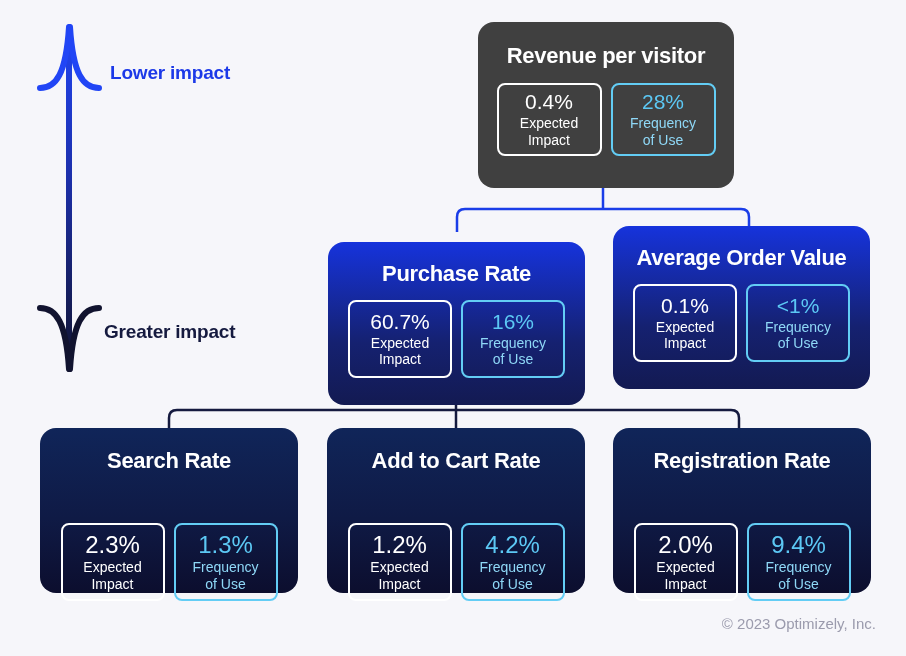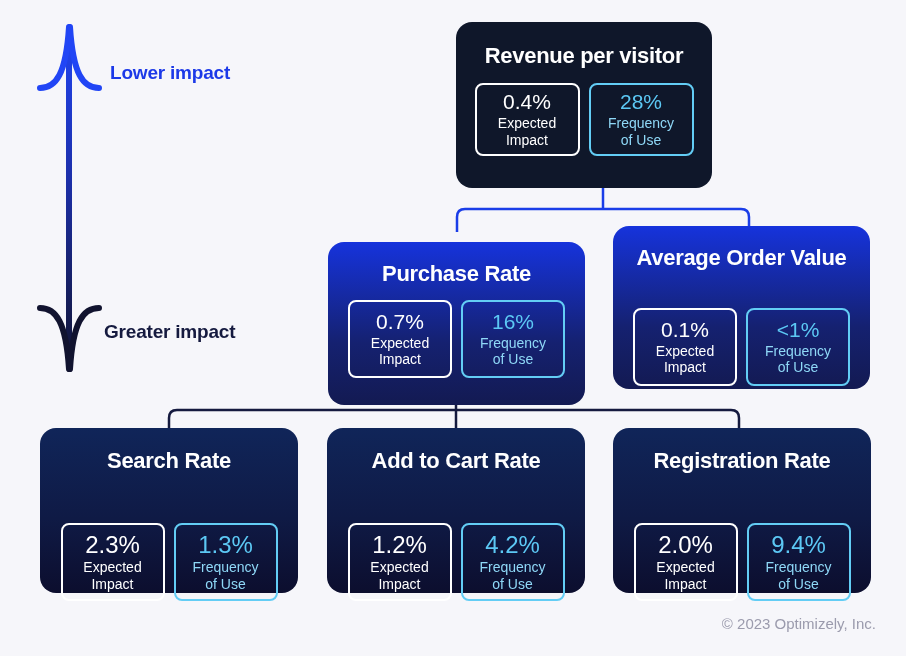--- a/index.html
+++ b/index.html
@@ -98,45 +98,45 @@
   .stat-label {
     color: #ffffff;
     line-height: 1.16;
   }
   .stat.freq .stat-label {
     color: #8fd8f7;
   }
 
   
   #card-revenue {
-    left: 456px;
+    left: 478px;
     top: 22px;
     width: 256px;
     height: 166px;
-    background: #0f172a;
+    background: #404040;
   }
   #card-revenue .card-title { font-size: 22px; margin-top: 21px; }
   #card-revenue .stats { margin-top: 14px; }
   #card-revenue .stat { width: 105px; height: 73px; }
   #card-revenue .stat-value { font-size: 21px; }
   #card-revenue .stat-label { font-size: 14px; margin-top: 2px; }
 
   
   .tier2 {
     width: 257px;
     height: 163px;
     background: linear-gradient(180deg, #1633dc 0%, #152170 62%, #131a52 100%);
   }
   .tier2 .card-title { font-size: 22px; margin-top: 19px; }
   .tier2 .stats { margin-top: 13px; }
   .tier2 .stat { width: 104px; height: 78px; }
   .tier2 .stat-value { font-size: 21px; }
   .tier2 .stat-label { font-size: 14px; margin-top: 2px; }
   #card-purchase { left: 328px; top: 242px; }
-  #card-aov { left: 613px; top: 226px; gap: 24px; }
+  #card-aov { left: 613px; top: 226px; }
 
   
   .tier3 {
     width: 258px;
     height: 165px;
     background: linear-gradient(180deg, #102559 0%, #0f1a45 55%, #0c0e2e 100%);
     gap: 35px;
   }
   .tier3 .card-title { font-size: 22px; margin-top: 20px; }
   .tier3 .stats { margin-top: 14px; }
@@ -211,21 +211,21 @@
           <span>of Use</span>
         </div>
       </div>
     </div>
   </div>
 
   <div class="card tier2" id="card-purchase">
     <div class="card-title">Purchase Rate</div>
     <div class="stats">
       <div class="stat impact">
-        <div class="stat-value">0.7%</div>
+        <div class="stat-value">60.7%</div>
         <div class="stat-label">
           <span>Expected</span><br>
           <span>Impact</span>
         </div>
       </div>
       <div class="stat freq">
         <div class="stat-value">16%</div>
         <div class="stat-label">
           <span>Frequency</span><br>
           <span>of Use</span>

